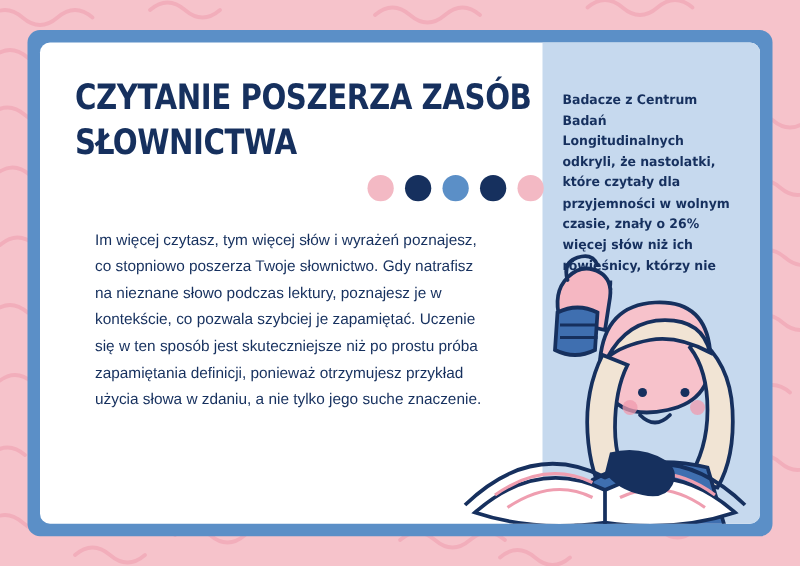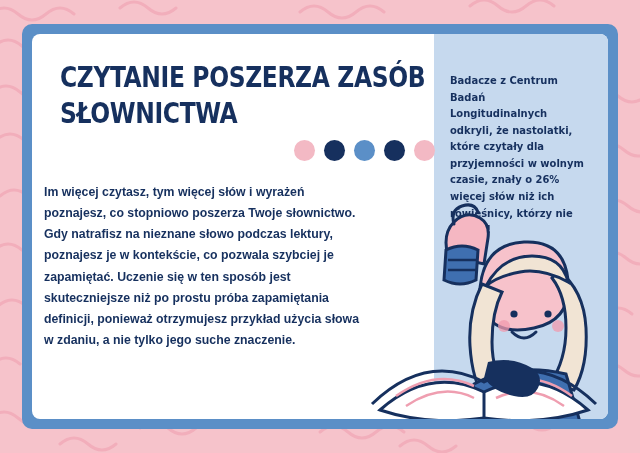--- a/index.html
+++ b/index.html
@@ -81,25 +81,25 @@
   .dot {
     width: 21px;
     height: 21px;
     border-radius: 50%;
   }
   .dot.pink { background: #f3b9c4; }
   .dot.navy { background: #16305e; }
   .dot.blue { background: #5b8fc7; }
   .body-text {
     position: absolute;
-    left: 12px;
+    left: 44px;
     top: 148px;
     width: 316px;
     font-family: "Liberation Sans", sans-serif;
-    font-weight: bold;
+    font-weight: normal;
     font-size: 12.3px;
     line-height: 1.72;
     color: #16305e;
   }
   .side-panel {
     position: absolute;
     right: 0;
     top: 0;
     width: 174px;
     height: 385px;

